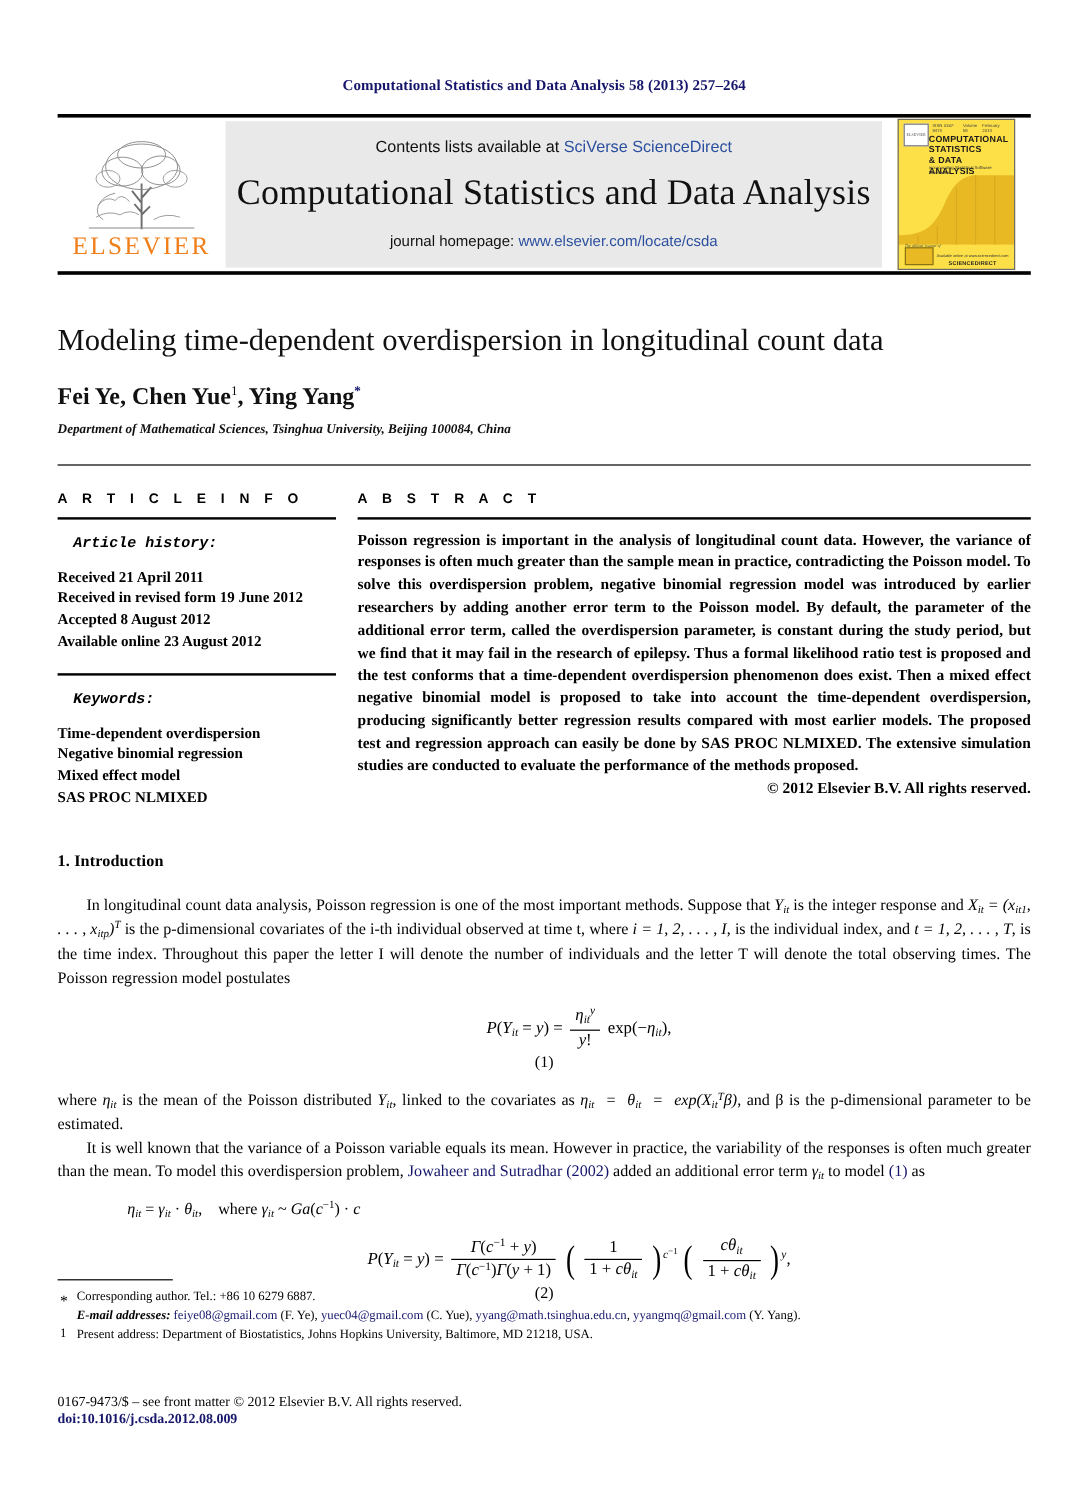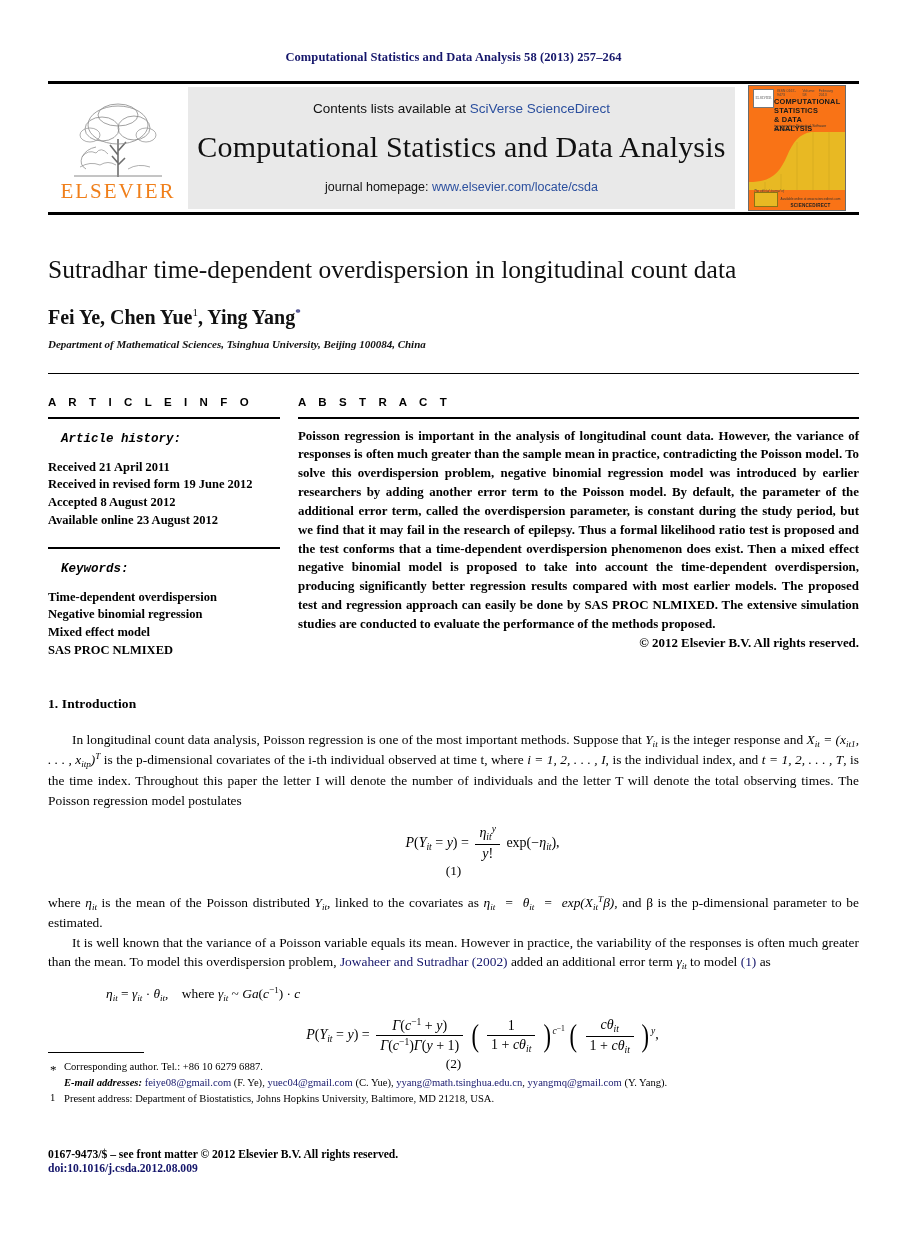--- a/index.html
+++ b/index.html
@@ -10,21 +10,21 @@
   body {
     width: 907px;
     height: 1238px;
     font-family: "Liberation Serif", "DejaVu Serif", serif;
     color: #000000;
     position: relative;
     overflow: hidden;
   }
   .page {
     position: absolute;
-    left: 0; top: 0;
+    left: 0; top: 14px;
     width: 907px;
     height: 1114px;
   }
   .content {
     position: absolute;
     left: 48px;
     top: 0;
     width: 811px;
   }
 
@@ -107,21 +107,21 @@
     flex: 0 0 124px;
     display: flex;
     align-items: center;
     justify-content: center;
     background: #fff;
   }
   .cover {
     width: 96px;
     height: 124px;
     border: 1px solid #6b6b6b;
-    background: #f97316;
+    background: #fde047;
     position: relative;
     overflow: hidden;
   }
   .cover-issn {
     position: absolute; left: 28px; top: 3px; right: 4px;
     font-family: "Liberation Sans", sans-serif;
     font-size: 3.6px; color: #444;
     display: flex; justify-content: space-between;
   }
   .cover-elsbox {
@@ -376,21 +376,21 @@
   .mail { color: #15166b; }
 
   .bottom-block {
     position: absolute;
     left: 48px;
     top: 1148px;
     width: 811px;
   }
   .issn-line {
     font-family: "Liberation Serif", serif;
-    font-weight: bold;
+    font-weight: normal;
     font-size: 11.6px;
     margin: 0;
   }
   .doi-line {
     font-family: "Liberation Serif", serif;
     font-weight: bold;
     font-size: 11.6px;
     color: #15166b;
     margin: 1px 0 0 0;
   }
@@ -468,21 +468,21 @@
             <div class="cover-badge"></div>
             <div class="cover-avail">Available online at www.sciencedirect.com</div>
             <div class="cover-sd">SCIENCEDIRECT</div>
           </div>
         </div>
 
       </div>
     </div>
 
     <div class="title-block">
-      <h1 class="paper-title">Sutradhar time-dependent overdispersion in longitudinal count data</h1>
+      <h1 class="paper-title">Modeling time-dependent overdispersion in longitudinal count data</h1>
       <p class="authors">
         <span>Fei Ye, Chen Yue</span><sup>1</sup><span>, Ying Yang</span><sup class="star">*</sup>
       </p>
       <p class="affiliation">Department of Mathematical Sciences, Tsinghua University, Beijing 100084, China</p>
     </div>
 
     <hr class="rule-thin">
 
     <div class="info-abstract">
 

